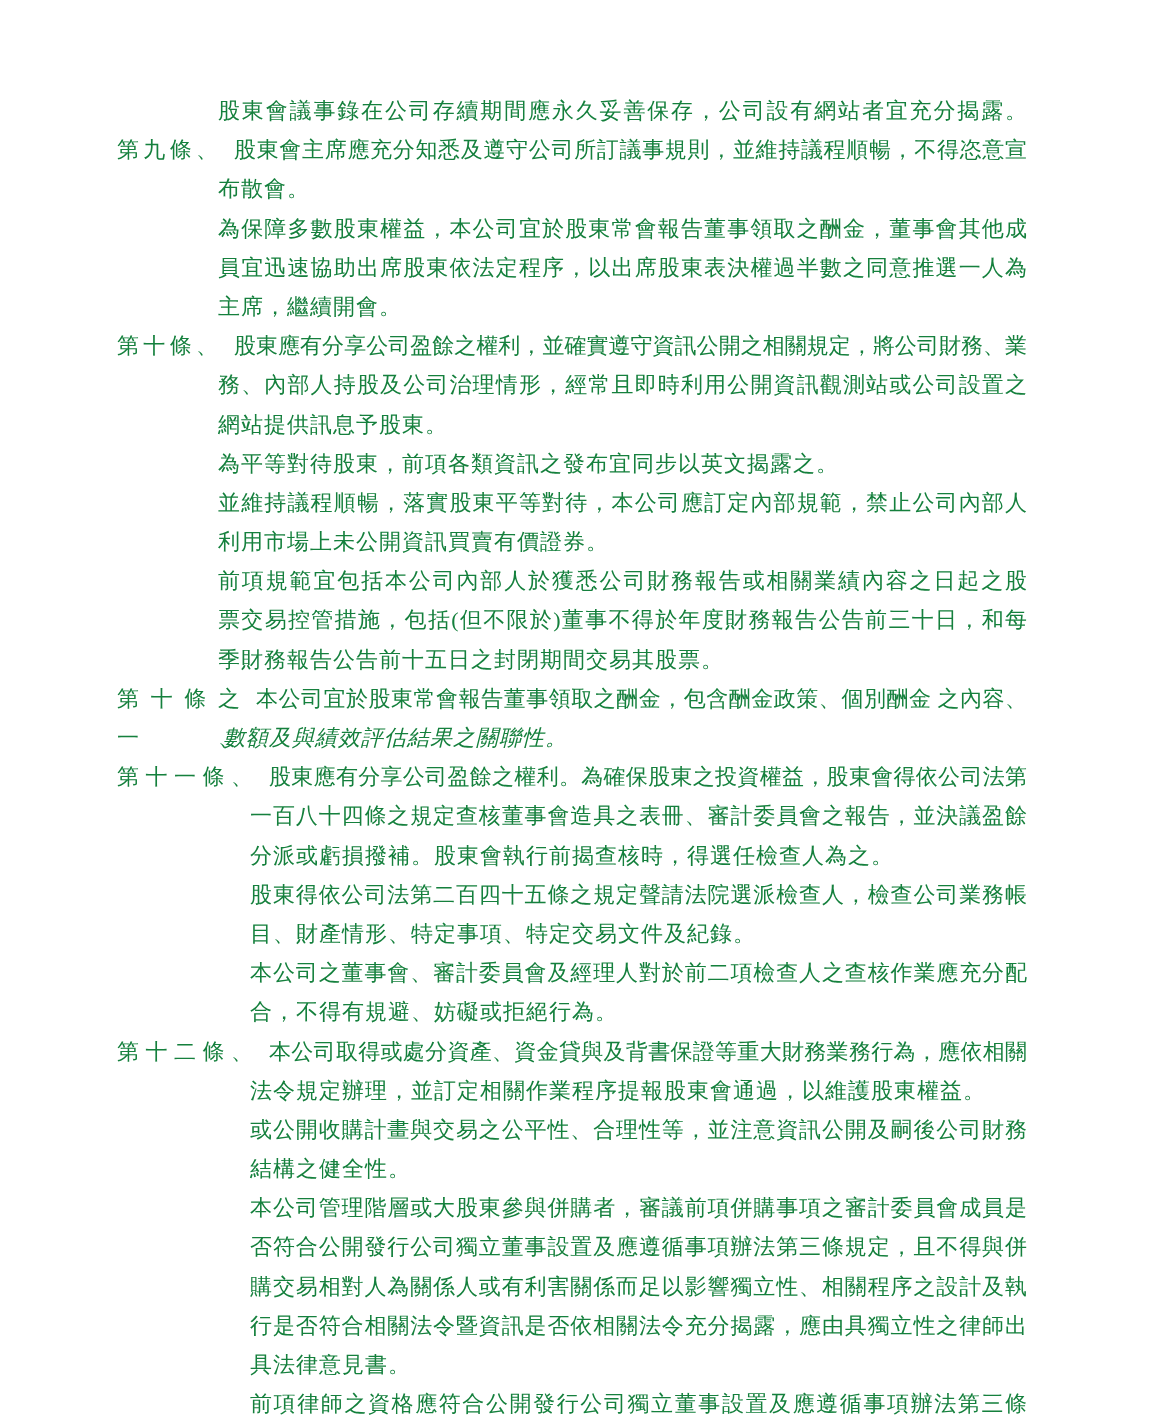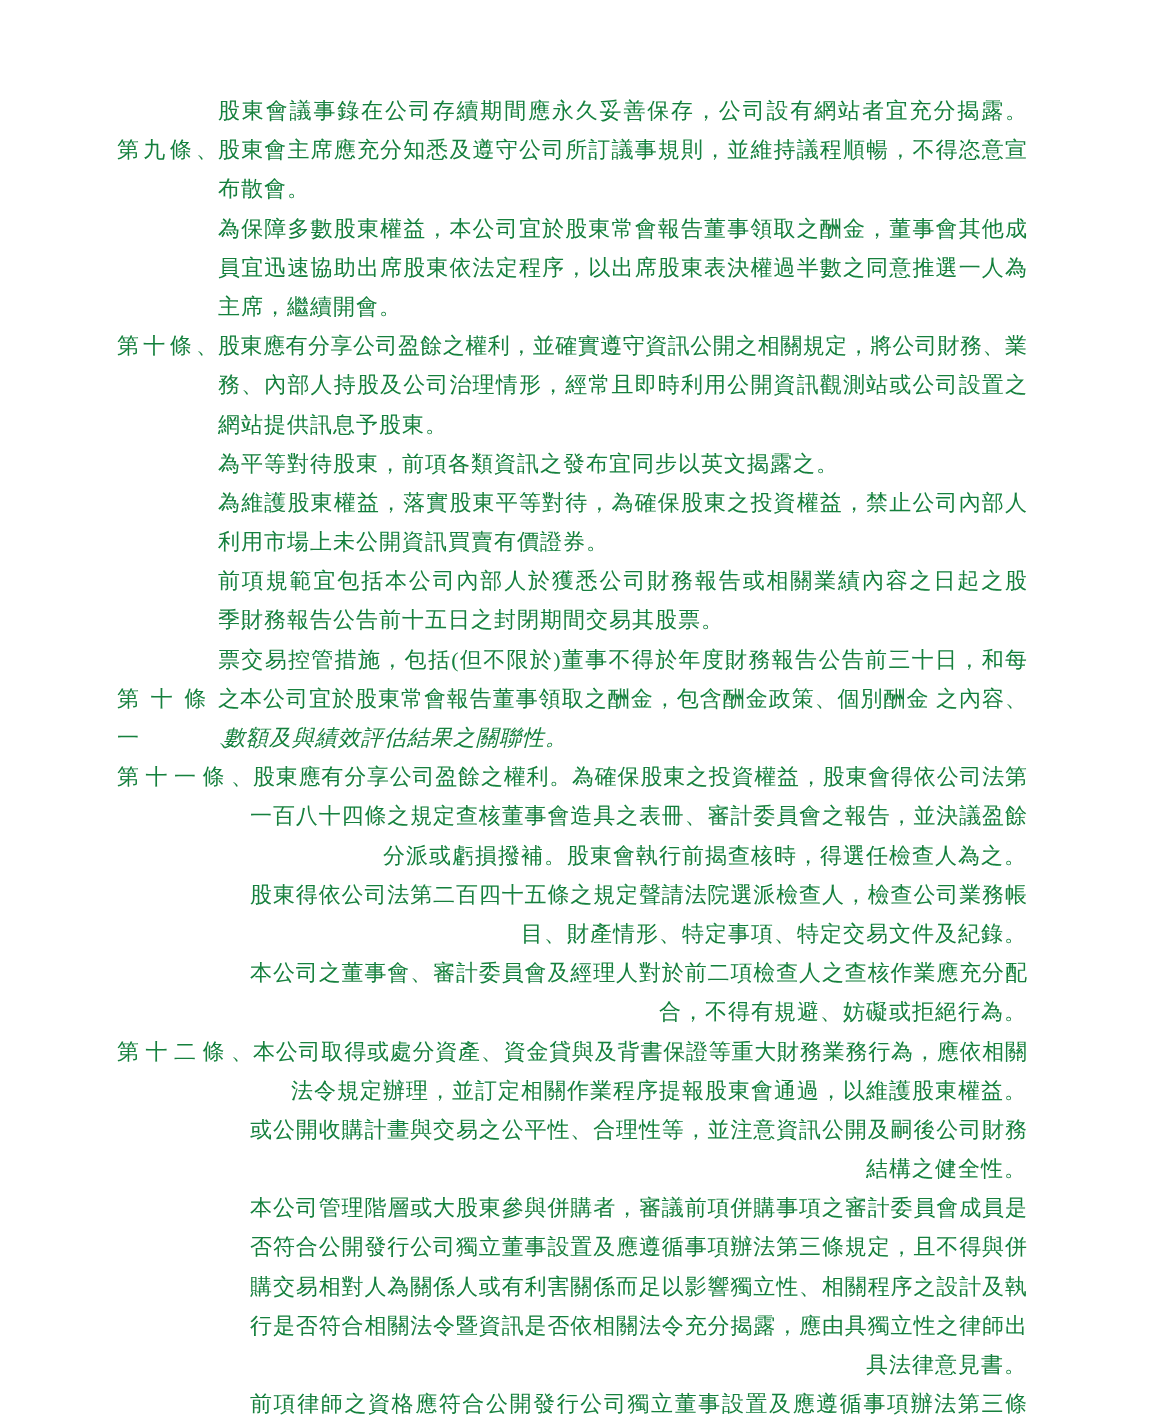--- a/index.html
+++ b/index.html
@@ -26,22 +26,22 @@
   .line {
     position: relative;
     height: 39.2px;
     line-height: 39.2px;
     font-size: 22px;
     white-space: pre-wrap;
   }
   
   .ind-body1  { margin-left: 101px; width: 809px; }
   .ind-cont1b { margin-left: 106px; width: 804px; font-style: italic; }
-  .ind-body2  { margin-left: 133px; width: 777px; text-align: right; }
-  .ind-a1, .ind-a1x, .ind-a2 { margin-left: 0; width: 910px; display: flex; }
+  .ind-body2  { margin-left: 133px; width: 777px; }
+  .ind-a1, .ind-a1x, .ind-a2 { margin-left: 0; width: 910px; display: flex; gap: 16px; }
   .ind-a1  .article-label { flex: 0 0 101px; width: 101px; }
   .ind-a1x .article-label { flex: 0 0 123px; width: 123px; }
   .ind-a2  .article-label { flex: 0 0 136px; width: 136px; }
   .article-label {
     text-align: justify;
     text-align-last: justify;
     overflow: visible;
   }
   .line-text { flex: 1 1 auto; display: block; }
   
@@ -65,25 +65,25 @@
       <div class="line ind-body1 just">股東會議事錄在公司存續期間應永久妥善保存，公司設有網站者宜充分揭露。</div>
       <div class="line ind-a1 just"><span class="article-label">第九條、</span><span class="line-text">股東會主席應充分知悉及遵守公司所訂議事規則，並維持議程順暢，不得恣意宣</span></div>
       <div class="line ind-body1">布散會。</div>
       <div class="line ind-body1 just">為保障多數股東權益，本公司宜於股東常會報告董事領取之酬金，董事會其他成</div>
       <div class="line ind-body1 just">員宜迅速協助出席股東依法定程序，以出席股東表決權過半數之同意推選一人為</div>
       <div class="line ind-body1">主席，繼續開會。</div>
       <div class="line ind-a1 just"><span class="article-label">第十條、</span><span class="line-text">股東應有分享公司盈餘之權利，並確實遵守資訊公開之相關規定，將公司財務、業</span></div>
       <div class="line ind-body1 just">務、內部人持股及公司治理情形，經常且即時利用公開資訊觀測站或公司設置之</div>
       <div class="line ind-body1">網站提供訊息予股東。</div>
       <div class="line ind-body1">為平等對待股東，前項各類資訊之發布宜同步以英文揭露之。</div>
-      <div class="line ind-body1 just">為維護股東權益，落實股東平等對待，為確保股東之投資權益，禁止公司內部人</div>
+      <div class="line ind-body1 just">並維持議程順暢，落實股東平等對待，本公司應訂定內部規範，禁止公司內部人</div>
       <div class="line ind-body1">利用市場上未公開資訊買賣有價證券。</div>
       <div class="line ind-body1 just">前項規範宜包括本公司內部人於獲悉公司財務報告或相關業績內容之日起之股</div>
+      <div class="line ind-body1 just">票交易控管措施，包括(但不限於)董事不得於年度財務報告公告前三十日，和每</div>
       <div class="line ind-body1">季財務報告公告前十五日之封閉期間交易其股票。</div>
-      <div class="line ind-body1 just">票交易控管措施，包括(但不限於)董事不得於年度財務報告公告前三十日，和每</div>
       <div class="line ind-a1x just"><span class="article-label">第十條之一、</span><span class="line-text">本公司宜於股東常會報告董事領取之酬金，包含酬金政策、個別酬金 之內容、</span></div>
       <div class="line ind-cont1b">數額及與績效評估結果之關聯性。</div>
       <div class="line ind-a2 just"><span class="article-label">第十一條、</span><span class="line-text">股東應有分享公司盈餘之權利。為確保股東之投資權益，股東會得依公司法第</span></div>
       <div class="line ind-body2 just">一百八十四條之規定查核董事會造具之表冊、審計委員會之報告，並決議盈餘</div>
       <div class="line ind-body2">分派或虧損撥補。股東會執行前揭查核時，得選任檢查人為之。</div>
       <div class="line ind-body2 just">股東得依公司法第二百四十五條之規定聲請法院選派檢查人，檢查公司業務帳</div>
       <div class="line ind-body2">目、財產情形、特定事項、特定交易文件及紀錄。</div>
       <div class="line ind-body2 just">本公司之董事會、審計委員會及經理人對於前二項檢查人之查核作業應充分配</div>
       <div class="line ind-body2">合，不得有規避、妨礙或拒絕行為。</div>
       <div class="line ind-a2 just"><span class="article-label">第十二條、</span><span class="line-text">本公司取得或處分資產、資金貸與及背書保證等重大財務業務行為，應依相關</span></div>

